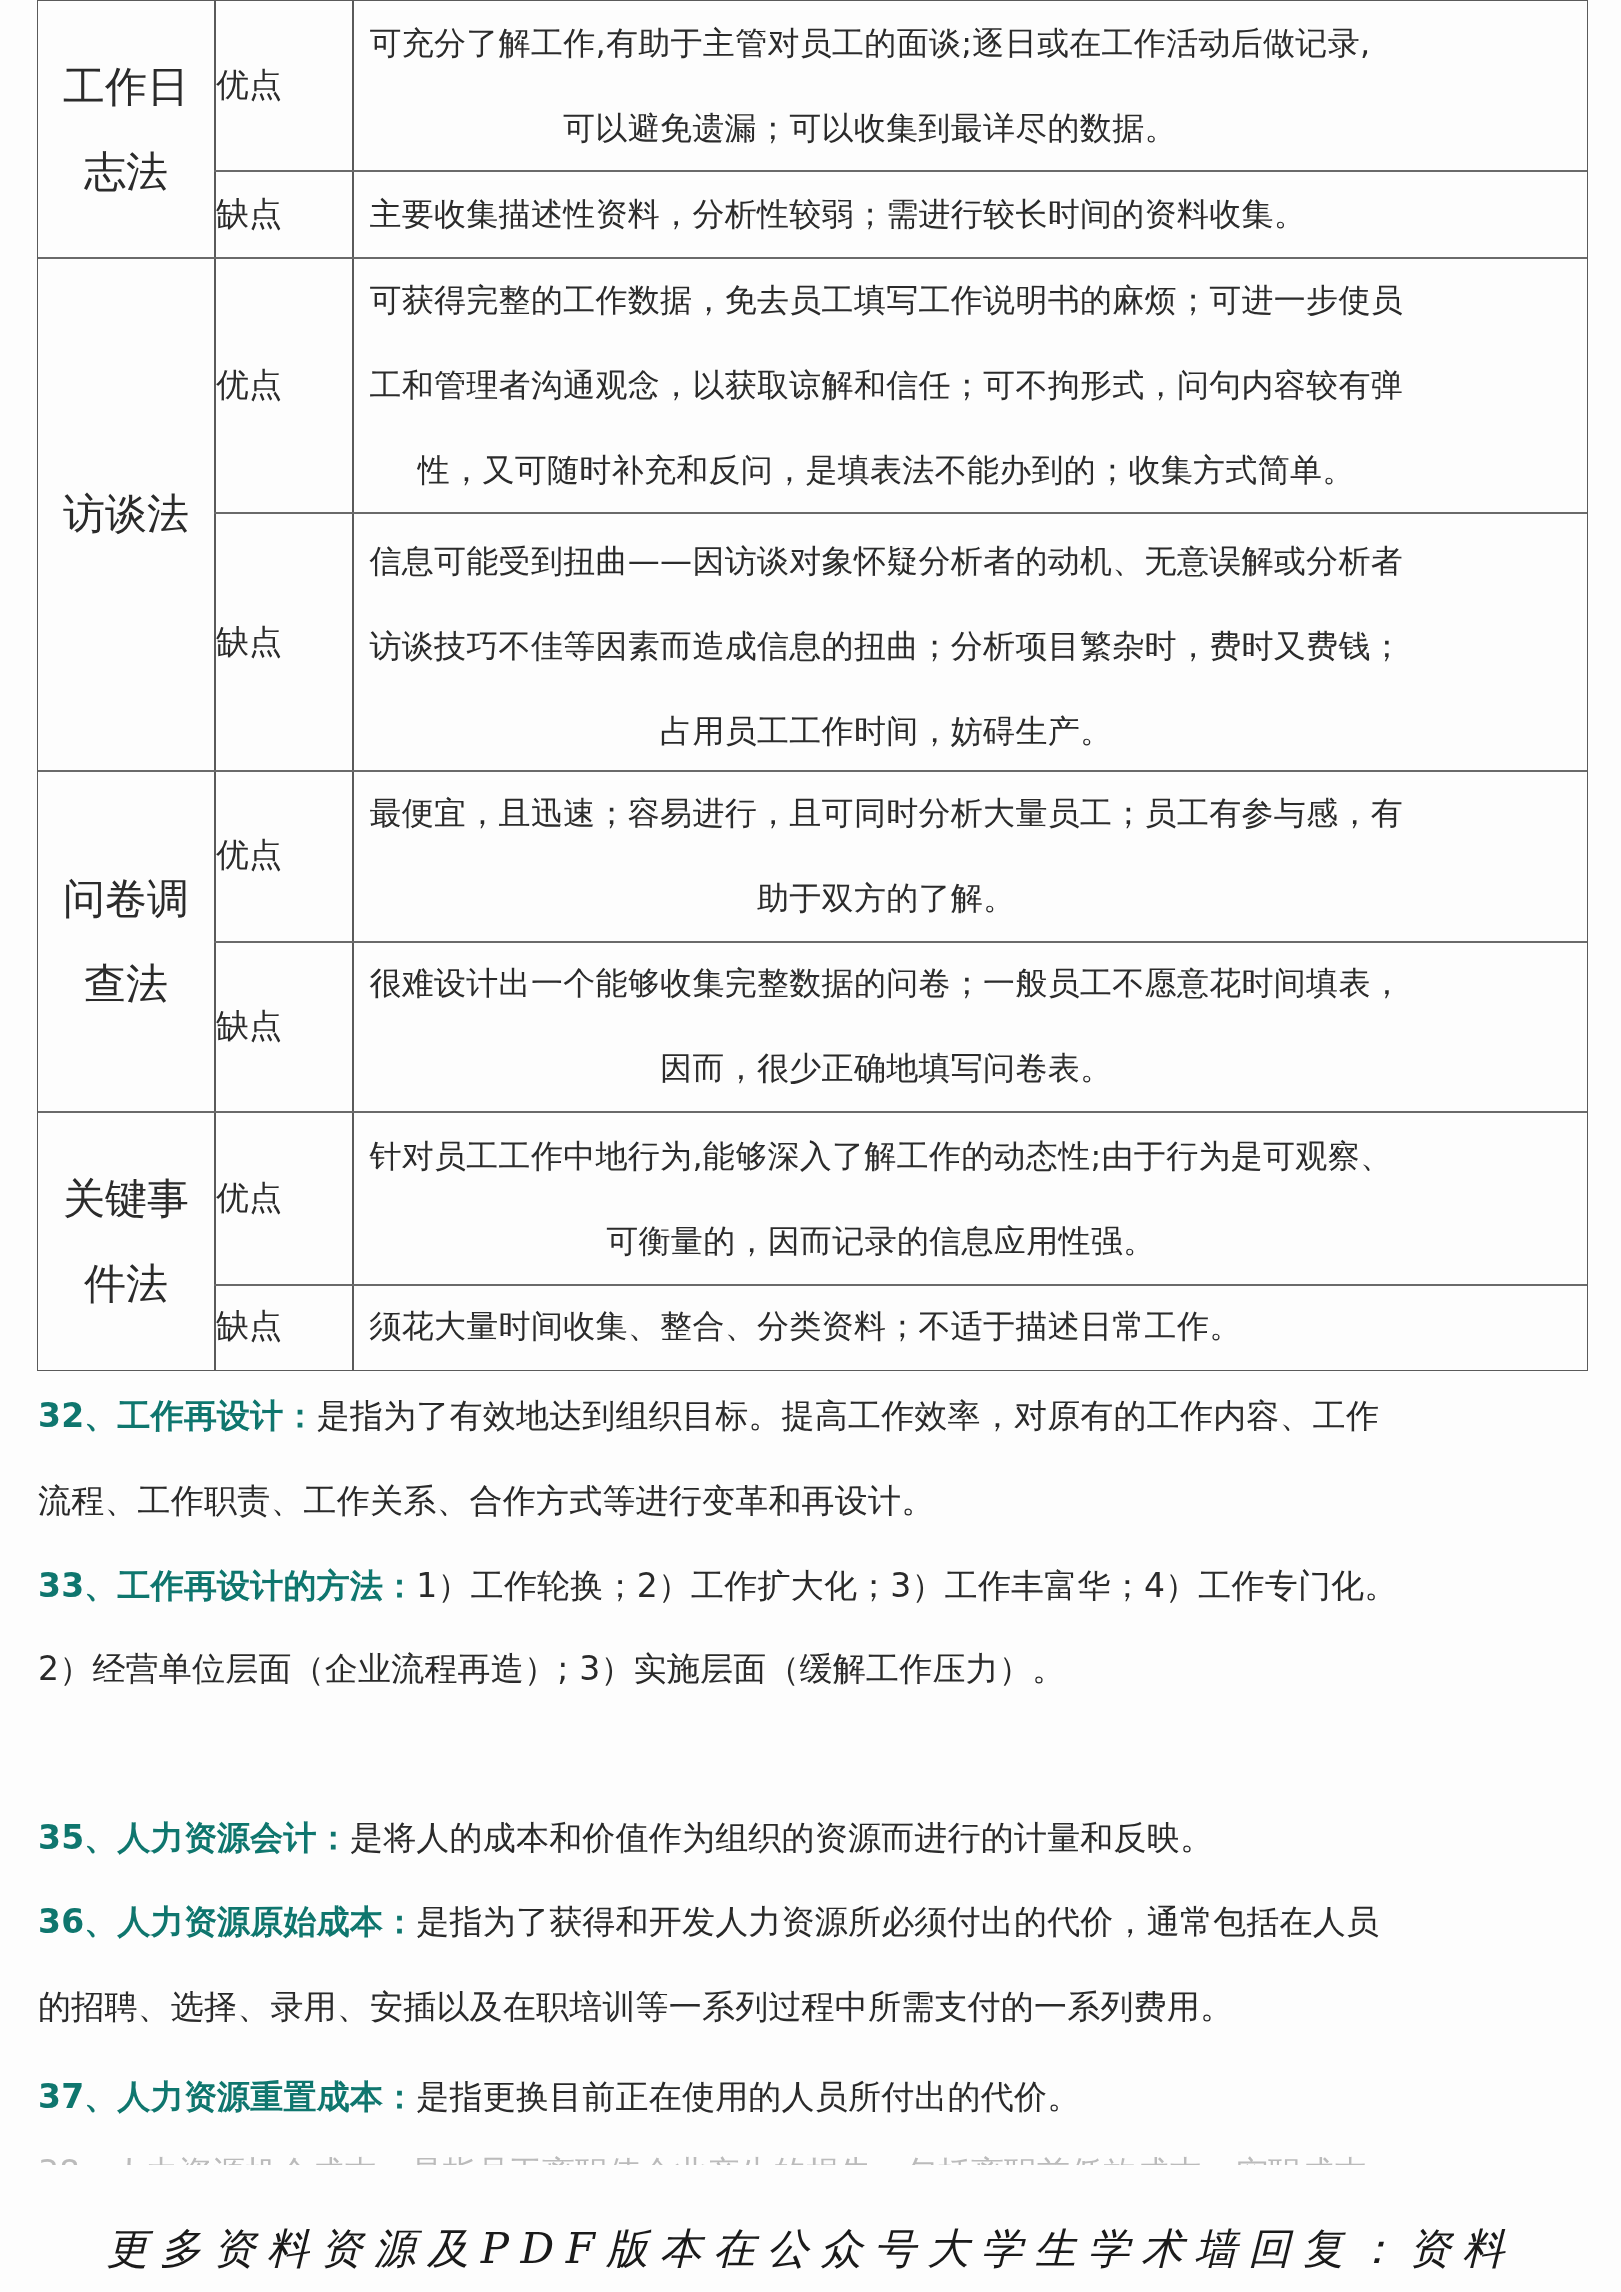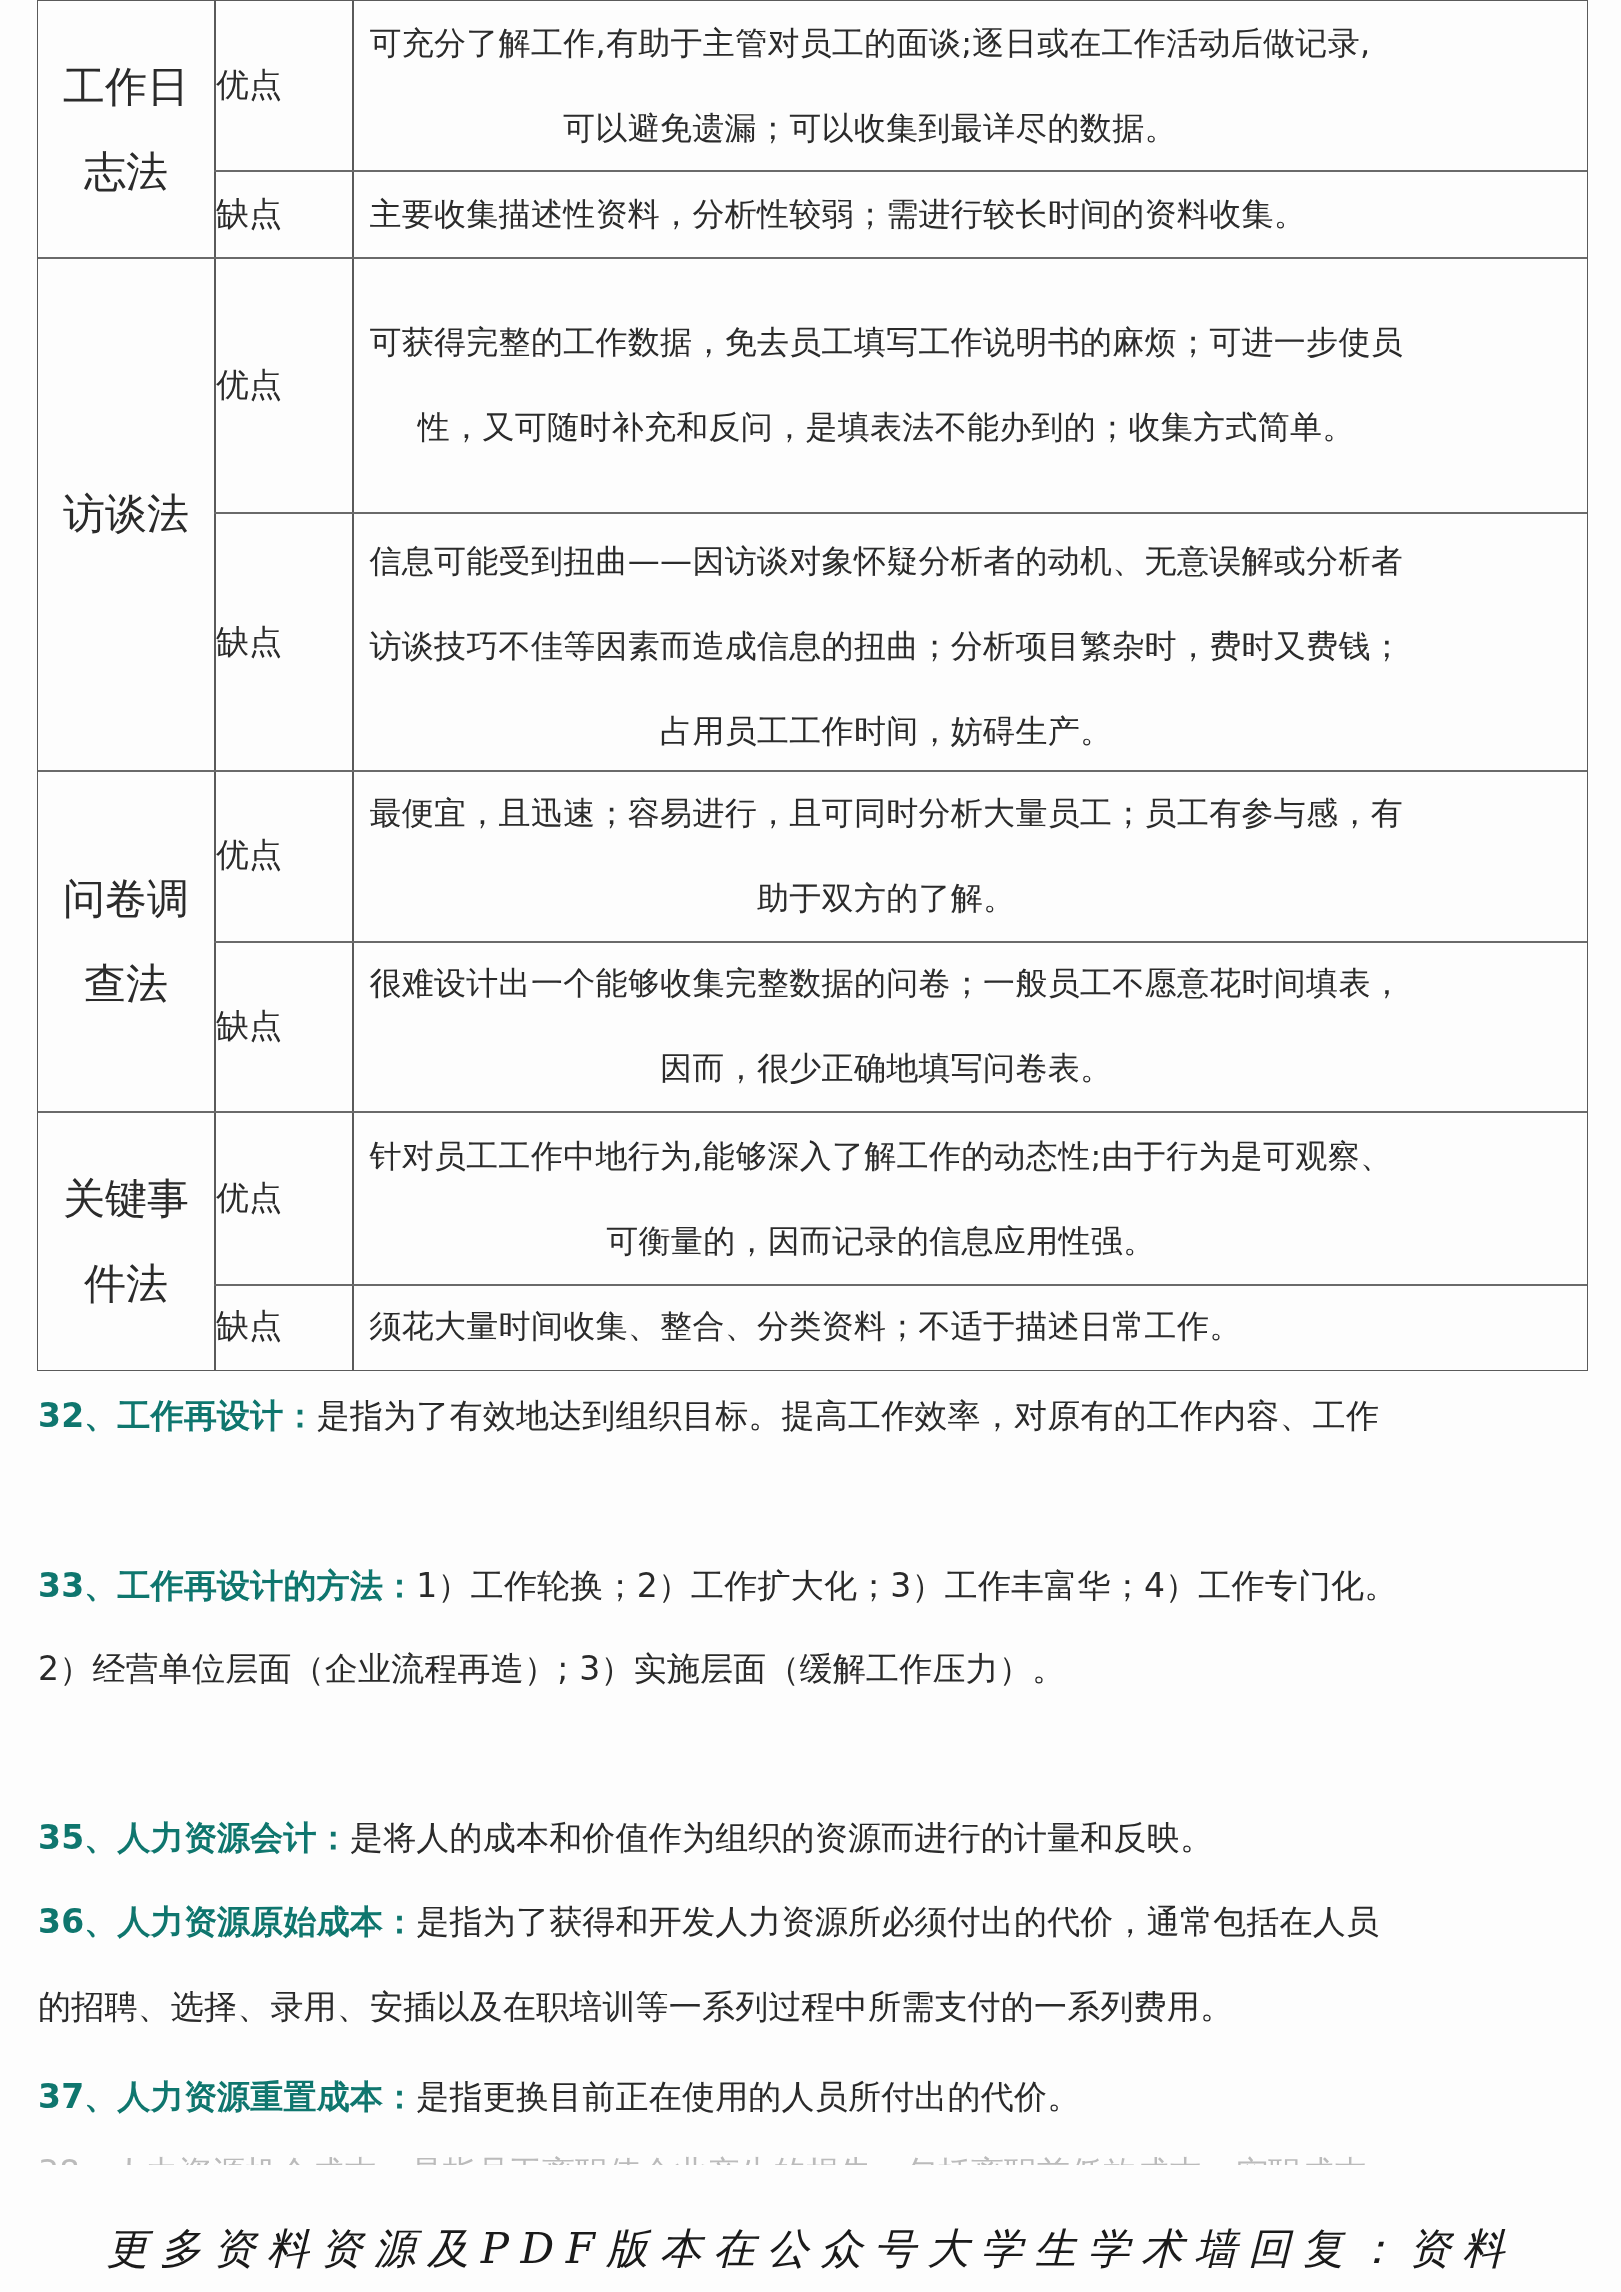--- a/index.html
+++ b/index.html
@@ -81,20 +81,21 @@
 
   <div class="cell method-cell" style="left:0;top:257px;width:176px;height:511px">
     <div>访谈法</div>
   </div>
   <div class="cell type-cell" style="left:178px;top:257px;width:136px;height:254px">
     <span>优点</span>
   </div>
   <div class="cell content-cell" style="left:316px;top:257px;right:0;height:254px">
     <div>
       <span>可获得完整的工作数据，免去员工填写工作说明书的麻烦；可进一步使员</span>
+      <span>工和管理者沟通观念，以获取谅解和信任；可不拘形式，问句内容较有弹</span>
       <span>性，又可随时补充和反问，是填表法不能办到的；收集方式简单。</span>
     </div>
   </div>
   <div class="cell type-cell" style="left:178px;top:513px;width:136px;height:256px">
     <span>缺点</span>
   </div>
   <div class="cell content-cell" style="left:316px;top:513px;right:0;height:264px">
     <div>
       <span>信息可能受到扭曲——因访谈对象怀疑分析者的动机、无意误解或分析者</span>
       <span>访谈技巧不佳等因素而造成信息的扭曲；分析项目繁杂时，费时又费钱；</span>
@@ -147,20 +148,21 @@
   </div>
   <div class="cell content-cell" style="left:316px;top:1284px;right:0;height:83px">
     <div>
         <span>须花大量时间收集、整合、分类资料；不适于描述日常工作。</span>
       </div>
   </div>
 </div>
 
 <div class="para" style="top:1373px">
   <div><b>32、工作再设计：</b><span>是指为了有效地达到组织目标。提高工作效率，对原有的工作内容、工作</span></div>
+  <div><span>流程、工作职责、工作关系、合作方式等进行变革和再设计。</span></div>
 </div>
 
 <div class="para" style="top:1543px">
   <div><b>33、工作再设计的方法：</b><span>1）工作轮换；2）工作扩大化；3）工作丰富华；4）工作专门化。</span></div>
 </div>
 
 <div class="para" style="top:1626px">
   <div><span>2）经营单位层面（企业流程再造）; 3）实施层面（缓解工作压力）。</span></div>
 </div>
 

